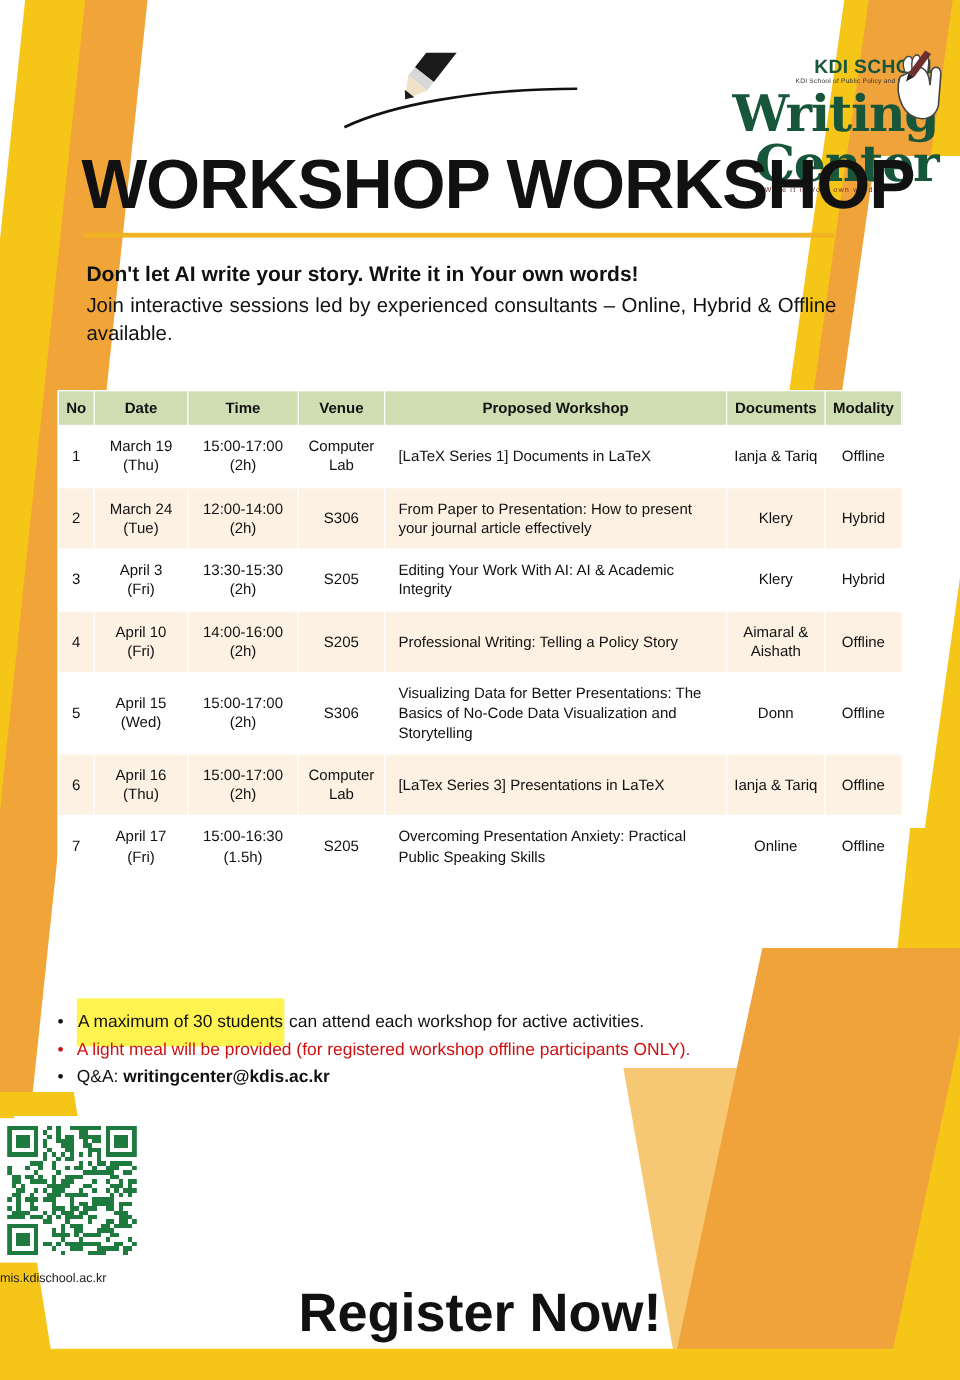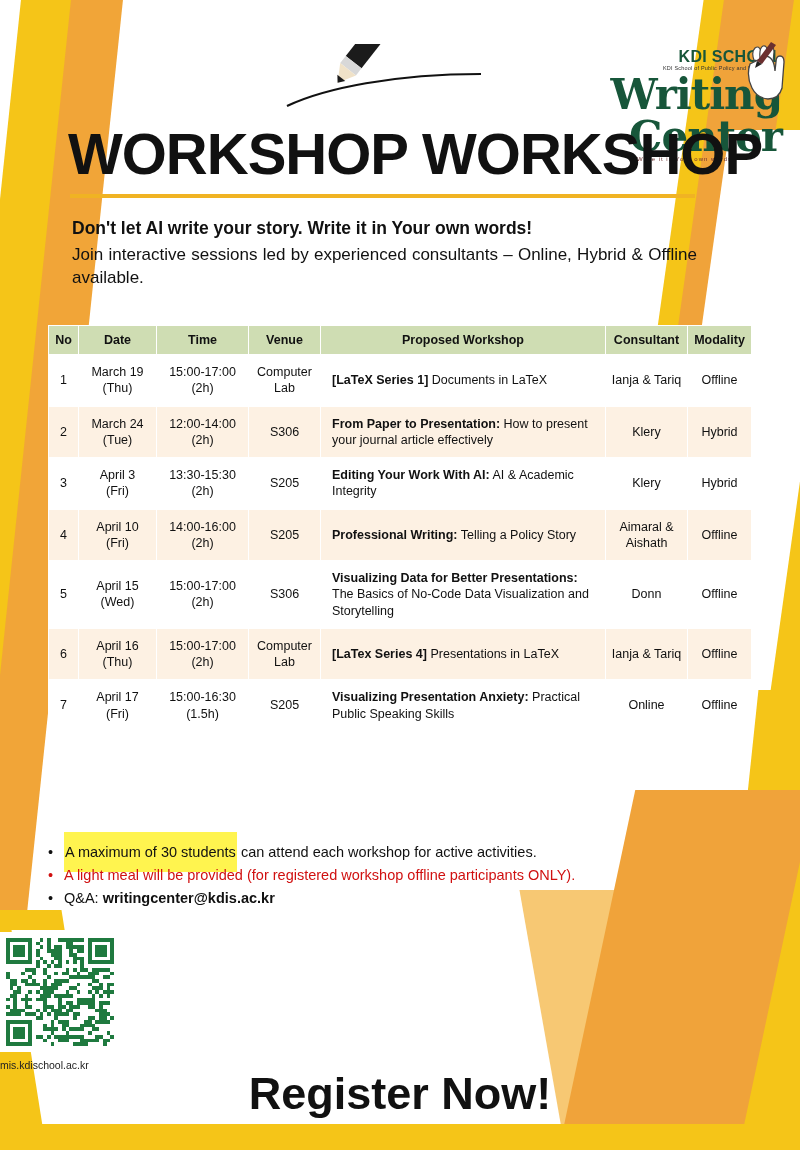--- a/index.html
+++ b/index.html
@@ -149,21 +149,21 @@
   tbody td {
     border:1px solid #ffffff;
     font-family:"Liberation Sans", sans-serif;
     font-size:12.5px; color:#111;
     padding:9px 5px; text-align:center; vertical-align:middle;
     line-height:1.3;
   }
   tbody tr:nth-child(even) td { background:#fdf1e3; }
   tbody tr:nth-child(odd) td { background:#ffffff; }
   td.ws { text-align:left; padding-left:11px; }
-  .ws b { font-weight:bold; }
+  .ws b { font-weight:normal; }
   .c-no { width:30px; }
   .c-date { width:78px; }
   .c-time { width:92px; }
   .c-venue { width:72px; }
   .c-ws { width:auto; }
   .c-cons { width:82px; }
   .c-mod { width:64px; }
 
   
   .notes {
@@ -247,21 +247,21 @@
 
   <div class="tbl-wrap">
     <table>
       <thead>
         <tr>
           <th class="c-no">No</th>
           <th class="c-date">Date</th>
           <th class="c-time">Time</th>
           <th class="c-venue">Venue</th>
           <th class="c-ws">Proposed Workshop</th>
-          <th class="c-cons">Consultant</th>
+          <th class="c-cons">Documents</th>
           <th class="c-mod">Modality</th>
         </tr>
       </thead>
       <tbody id="tbody">
           <tr>
             <td class="c-no">1</td>
             <td class="c-date">March 19<br>(Thu)</td>
             <td class="c-time">15:00-17:00<br>(2h)</td>
             <td class="c-venue">Computer Lab</td>
             <td class="c-ws ws"><b>[LaTeX Series 1]</b><span> Documents in LaTeX</span></td>
@@ -302,30 +302,30 @@
             <td class="c-venue">S306</td>
             <td class="c-ws ws"><b>Visualizing Data for Better Presentations:</b><span> The Basics of No-Code Data Visualization and Storytelling</span></td>
             <td class="c-cons">Donn</td>
             <td class="c-mod">Offline</td>
           </tr>
           <tr>
             <td class="c-no">6</td>
             <td class="c-date">April 16<br>(Thu)</td>
             <td class="c-time">15:00-17:00<br>(2h)</td>
             <td class="c-venue">Computer Lab</td>
-            <td class="c-ws ws"><b>[LaTex Series 4]</b><span> Presentations in LaTeX</span></td>
+            <td class="c-ws ws"><b>[LaTex Series 3]</b><span> Presentations in LaTeX</span></td>
             <td class="c-cons">Ianja &amp; Tariq</td>
             <td class="c-mod">Offline</td>
           </tr>
           <tr>
             <td class="c-no">7</td>
             <td class="c-date">April 17<br>(Fri)</td>
             <td class="c-time">15:00-16:30<br>(1.5h)</td>
             <td class="c-venue">S205</td>
-            <td class="c-ws ws"><b>Visualizing Presentation Anxiety:</b><span> Practical Public Speaking Skills</span></td>
+            <td class="c-ws ws"><b>Overcoming Presentation Anxiety:</b><span> Practical Public Speaking Skills</span></td>
             <td class="c-cons">Online</td>
             <td class="c-mod">Offline</td>
           </tr>
         </tbody>
     </table>
   </div>
 
   <div class="notes">
     <div class="note">
       <span class="bullet">•</span>

